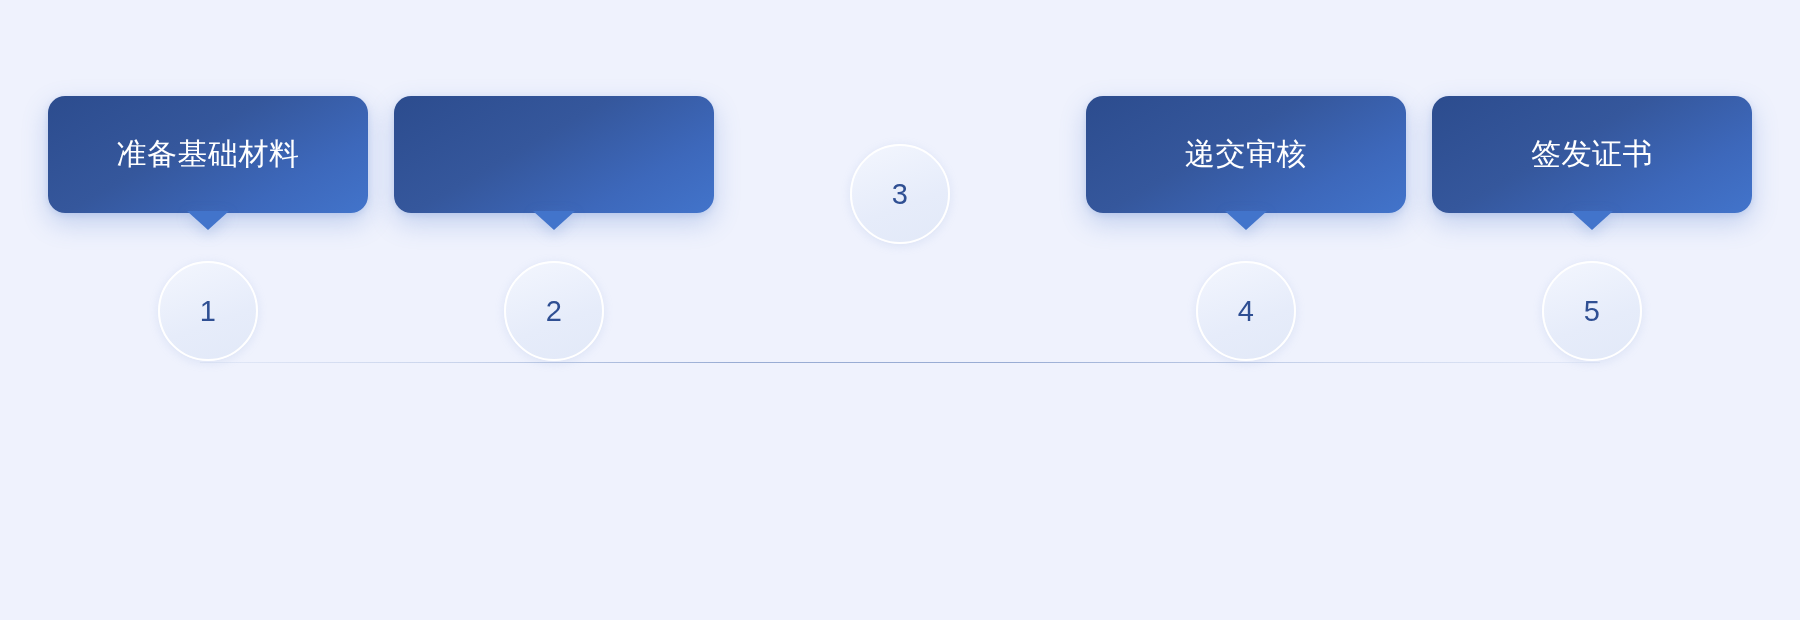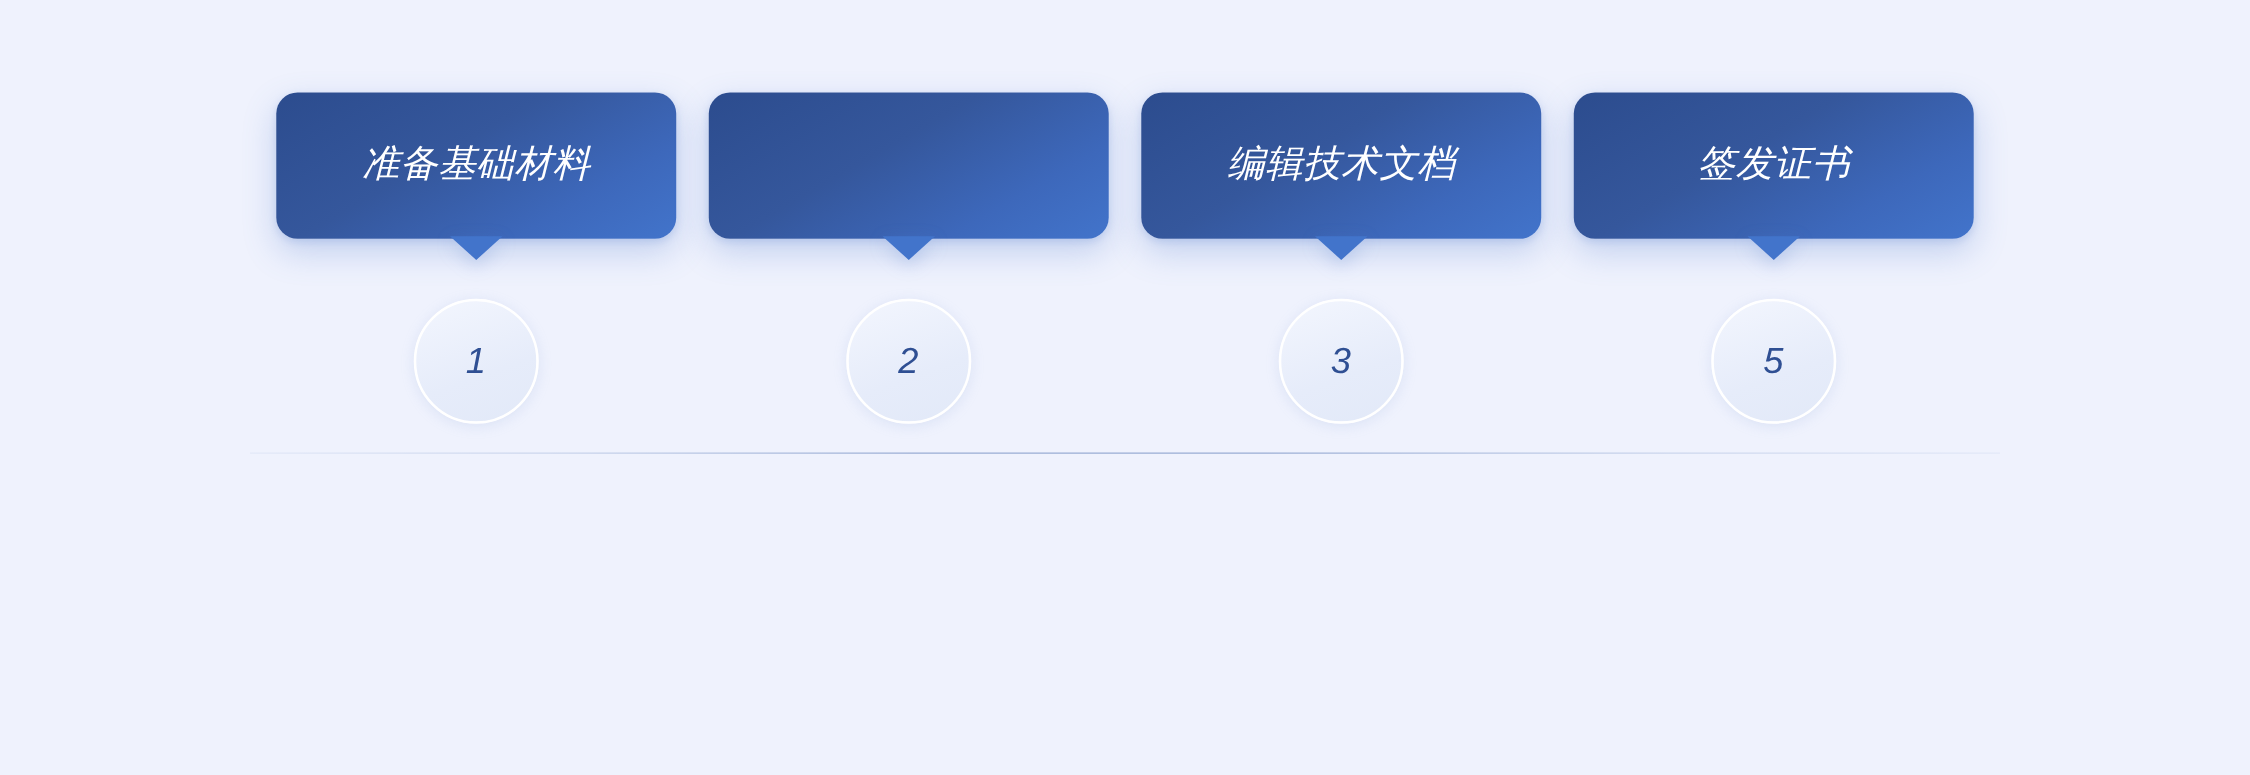--- a/index.html
+++ b/index.html
@@ -40,23 +40,22 @@
   .steps {
     position: absolute;
     left: 0;
     top: 0;
     width: 1800px;
     height: 620px;
     display: flex;
     align-items: flex-start;
     justify-content: center;
     gap: 26px;
-    padding-top: 74px;
+    padding-top: 96px;
     box-sizing: border-box;
-    font-style: italic;
   }
 
   .step {
     position: relative;
     width: 320px;
     display: flex;
     flex-direction: column;
     align-items: center;
   }
 
@@ -156,31 +155,38 @@
         <span class="step-tail"></span>
       </div>
       <div class="step-circle-wrap">
         <div class="step-circle">
           <span class="step-circle-number">2</span>
         </div>
       </div>
     </div>
 
     <div class="step">
-      <div class="step-card">
-        <span class="step-card-label">编辑技术文档</span>
-        <span class="step-tail"></span>
-      </div>
       <div class="step-circle-wrap">
         <div class="step-circle">
           <span class="step-circle-number">3</span>
         </div>
       </div>
     </div>
 
+    <div class="step">
+      <div class="step-card">
+        <span class="step-card-label">递交审核</span>
+        <span class="step-tail"></span>
+      </div>
+      <div class="step-circle-wrap">
+        <div class="step-circle">
+          <span class="step-circle-number">4</span>
+        </div>
+      </div>
+    </div>
 
     <div class="step">
       <div class="step-card">
         <span class="step-card-label">签发证书</span>
         <span class="step-tail"></span>
       </div>
       <div class="step-circle-wrap">
         <div class="step-circle">
           <span class="step-circle-number">5</span>
         </div>

